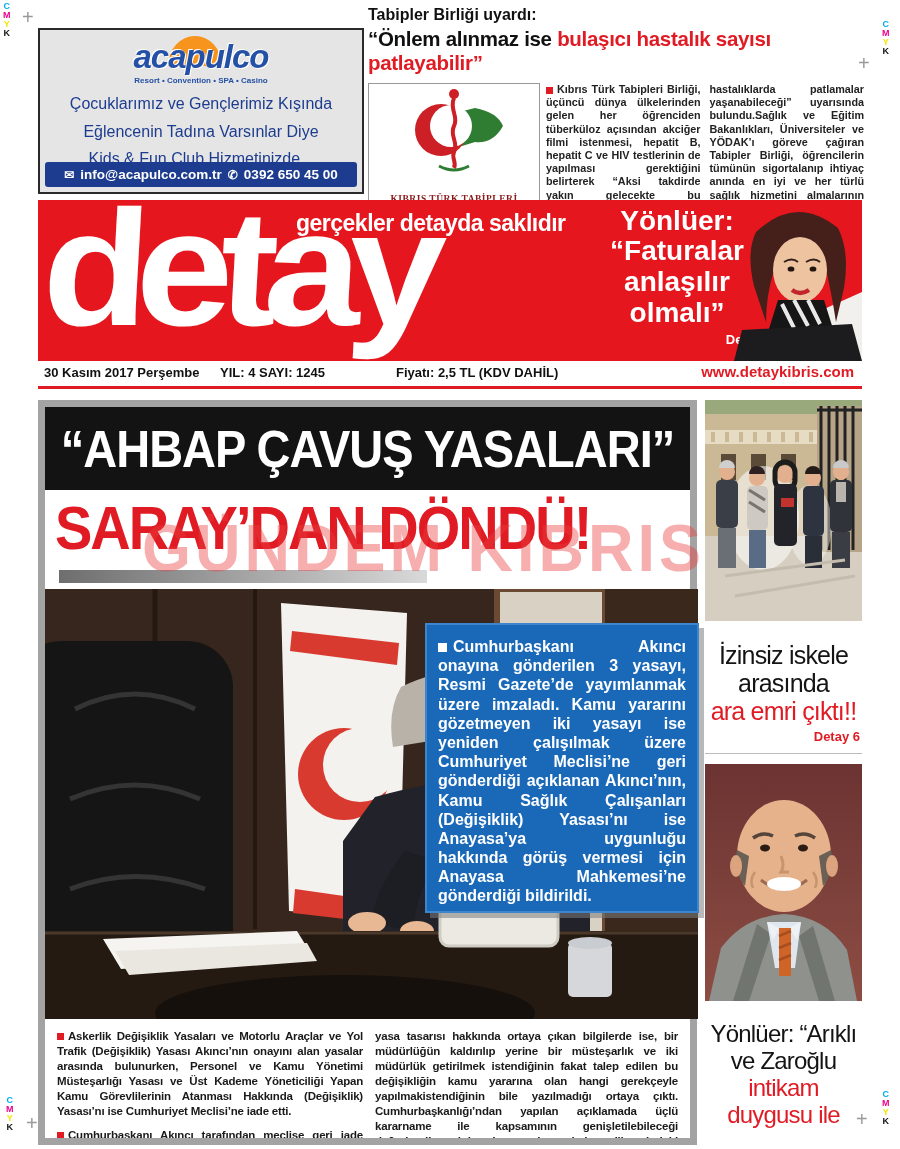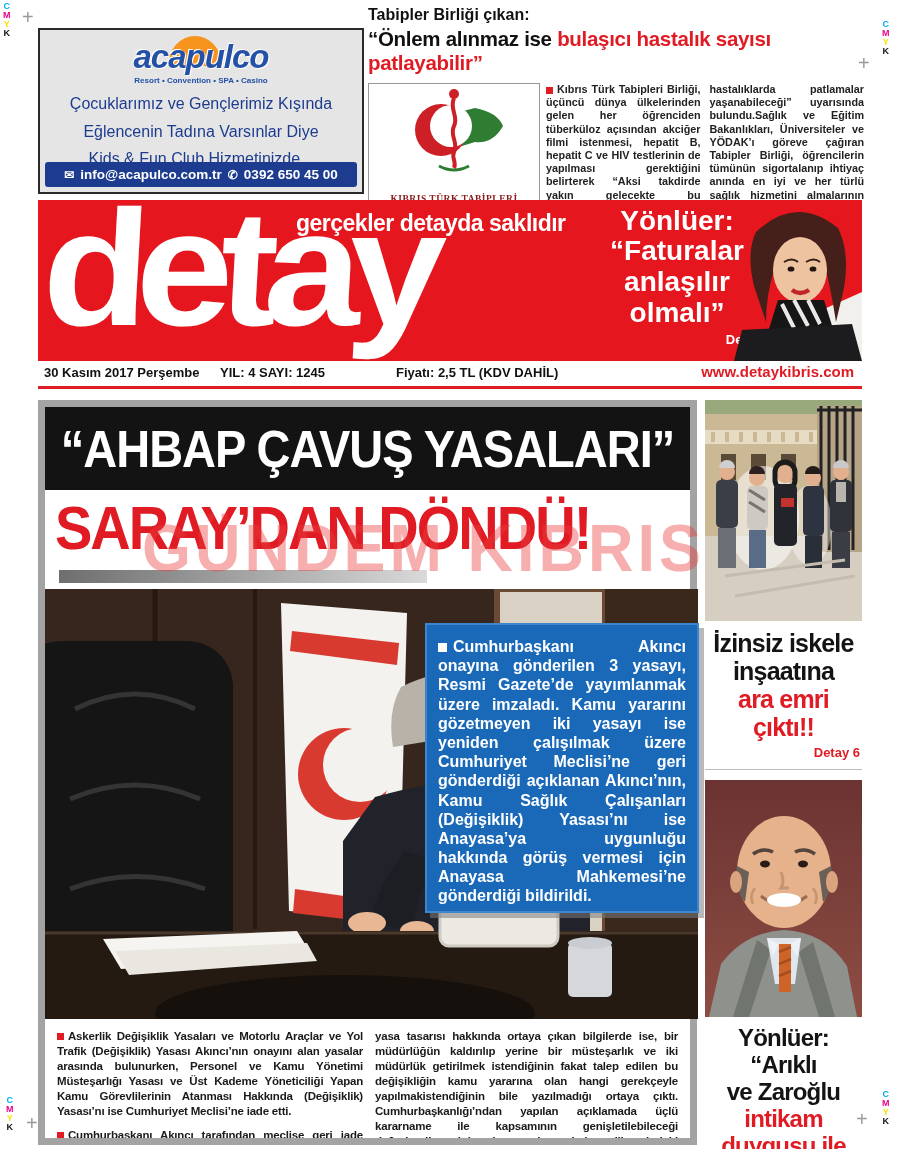--- a/index.html
+++ b/index.html
@@ -62,21 +62,21 @@
   .mb-left{width:306px;min-width:306px;}
   .mb-right{flex:1;}
   .mb-col p{margin:0 0 9px 0;}
 
   
   .watermark{left:142px;top:512px;font-size:63px;font-weight:bold;color:rgba(233,62,62,0.42);letter-spacing:4px;white-space:nowrap;z-index:40;transform:scaleY(1.05);}
 
   
   .rcol{left:705px;top:400px;width:157px;}
   .rphoto{width:157px;display:block;}
-  .rhead{margin-top:8px;text-align:center;font-weight:bold;line-height:1.12;}
+  .rhead{margin-top:20px;text-align:center;font-weight:normal;line-height:1.12;}
   .rhead .blk{font-size:25px;color:#141414;letter-spacing:-0.8px;}
   .rhead .red{font-size:25px;color:#e01b24;letter-spacing:-0.8px;}
   .rhead2 .blk,.rhead2 .red{font-size:24px;}
   .rref{text-align:right;font-size:13px;font-weight:bold;color:#e01b24;margin-top:4px;padding-right:2px;}
   .rdivider{height:1px;background:#bbb;margin:9px 0 10px 0;}
 </style>
 </head>
 <body>
 
 <div id="page">
@@ -132,21 +132,21 @@
     </div>
     <div class="ad-bar">
       <span class="ico">✉</span>
       <span>info@acapulco.com.tr</span>
       <span class="ico">✆</span>
       <span>0392 650 45 00</span>
     </div>
   </div>
 
   <div class="abs tstory">
-    <div class="tstory-kicker">Tabipler Birliği çıkan:</div>
+    <div class="tstory-kicker">Tabipler Birliği uyardı:</div>
     <div class="tstory-head">
       <span>“Önlem alınmaz ise </span><span class="red">bulaşıcı hastalık sayısı patlayabilir”</span>
     </div>
     <div class="tstory-row">
       <div class="tbb-logo-box">
         <svg width="150" height="92" viewBox="0 0 150 92">
           <path d="M38,38 Q52,22 72,28 L96,22 Q118,26 124,40 Q114,58 96,56 L70,64 Q50,66 44,56 Q34,48 38,38 Z" fill="#2e7d32"></path>
           <circle cx="62" cy="44" r="26" fill="#cc1f26"></circle>
           <circle cx="72" cy="40" r="21" fill="#fff"></circle>
           <circle cx="75" cy="8" r="5" fill="#cc1f26"></circle>
@@ -318,21 +318,21 @@
           <path d="M128,68 a8,8 0 0 1 16,0" fill="#c9c9c9"></path>
         <rect x="125" y="80" width="22" height="52" rx="5" fill="#30343a"></rect>
           <rect x="131" y="82" width="10" height="20" fill="#b9b4ac"></rect>
           <rect x="127" y="132" width="18" height="36" fill="#3a3e44"></rect>
       </g>
       <path d="M20,176 L140,160 M30,196 L150,176" stroke="#c4bcae" stroke-width="3"></path>
     </svg>
 
     <div class="rhead">
       <div class="blk">İzinsiz iskele</div>
-      <div class="blk">inşaatına</div>
+      <div class="blk">arasında</div>
       <div class="red">ara emri çıktı!!</div>
     </div>
     <div class="rref">Detay 6</div>
 
     <div class="rdivider"></div>
 
     <svg class="rphoto" viewBox="0 0 157 237">
       <defs>
         <linearGradient id="mgrad" x1="0" y1="0" x2="0" y2="1">
           <stop offset="0" stop-color="#6b3332"></stop>

